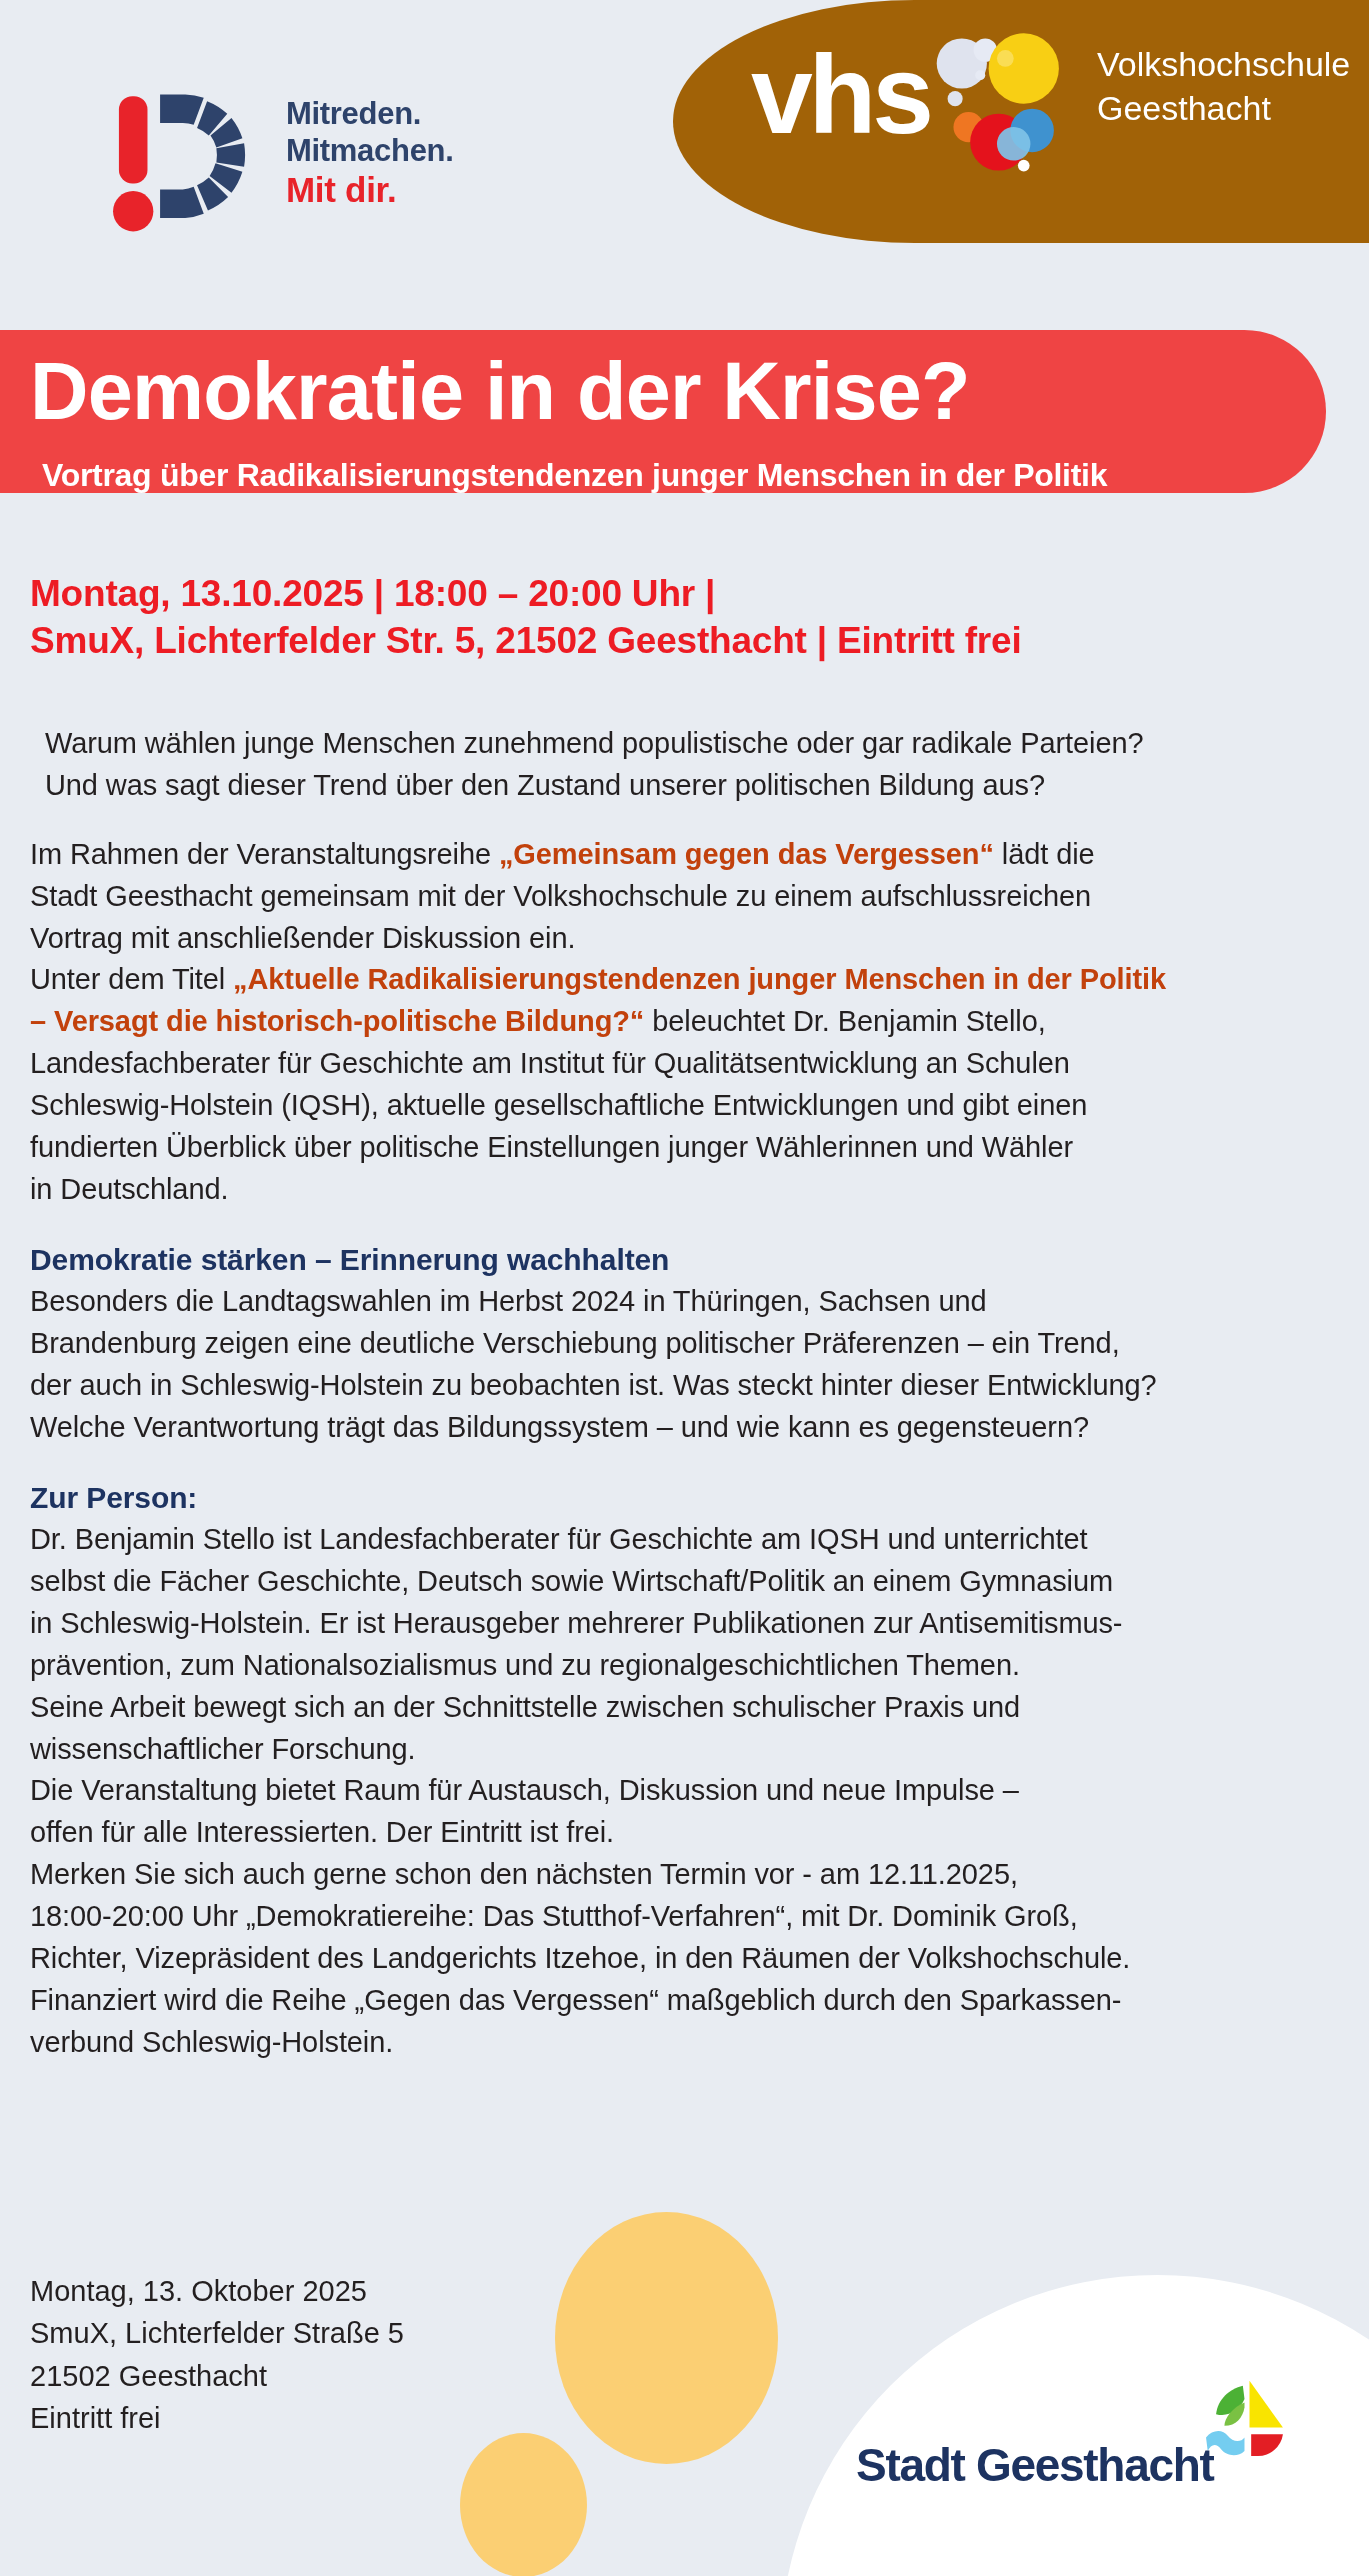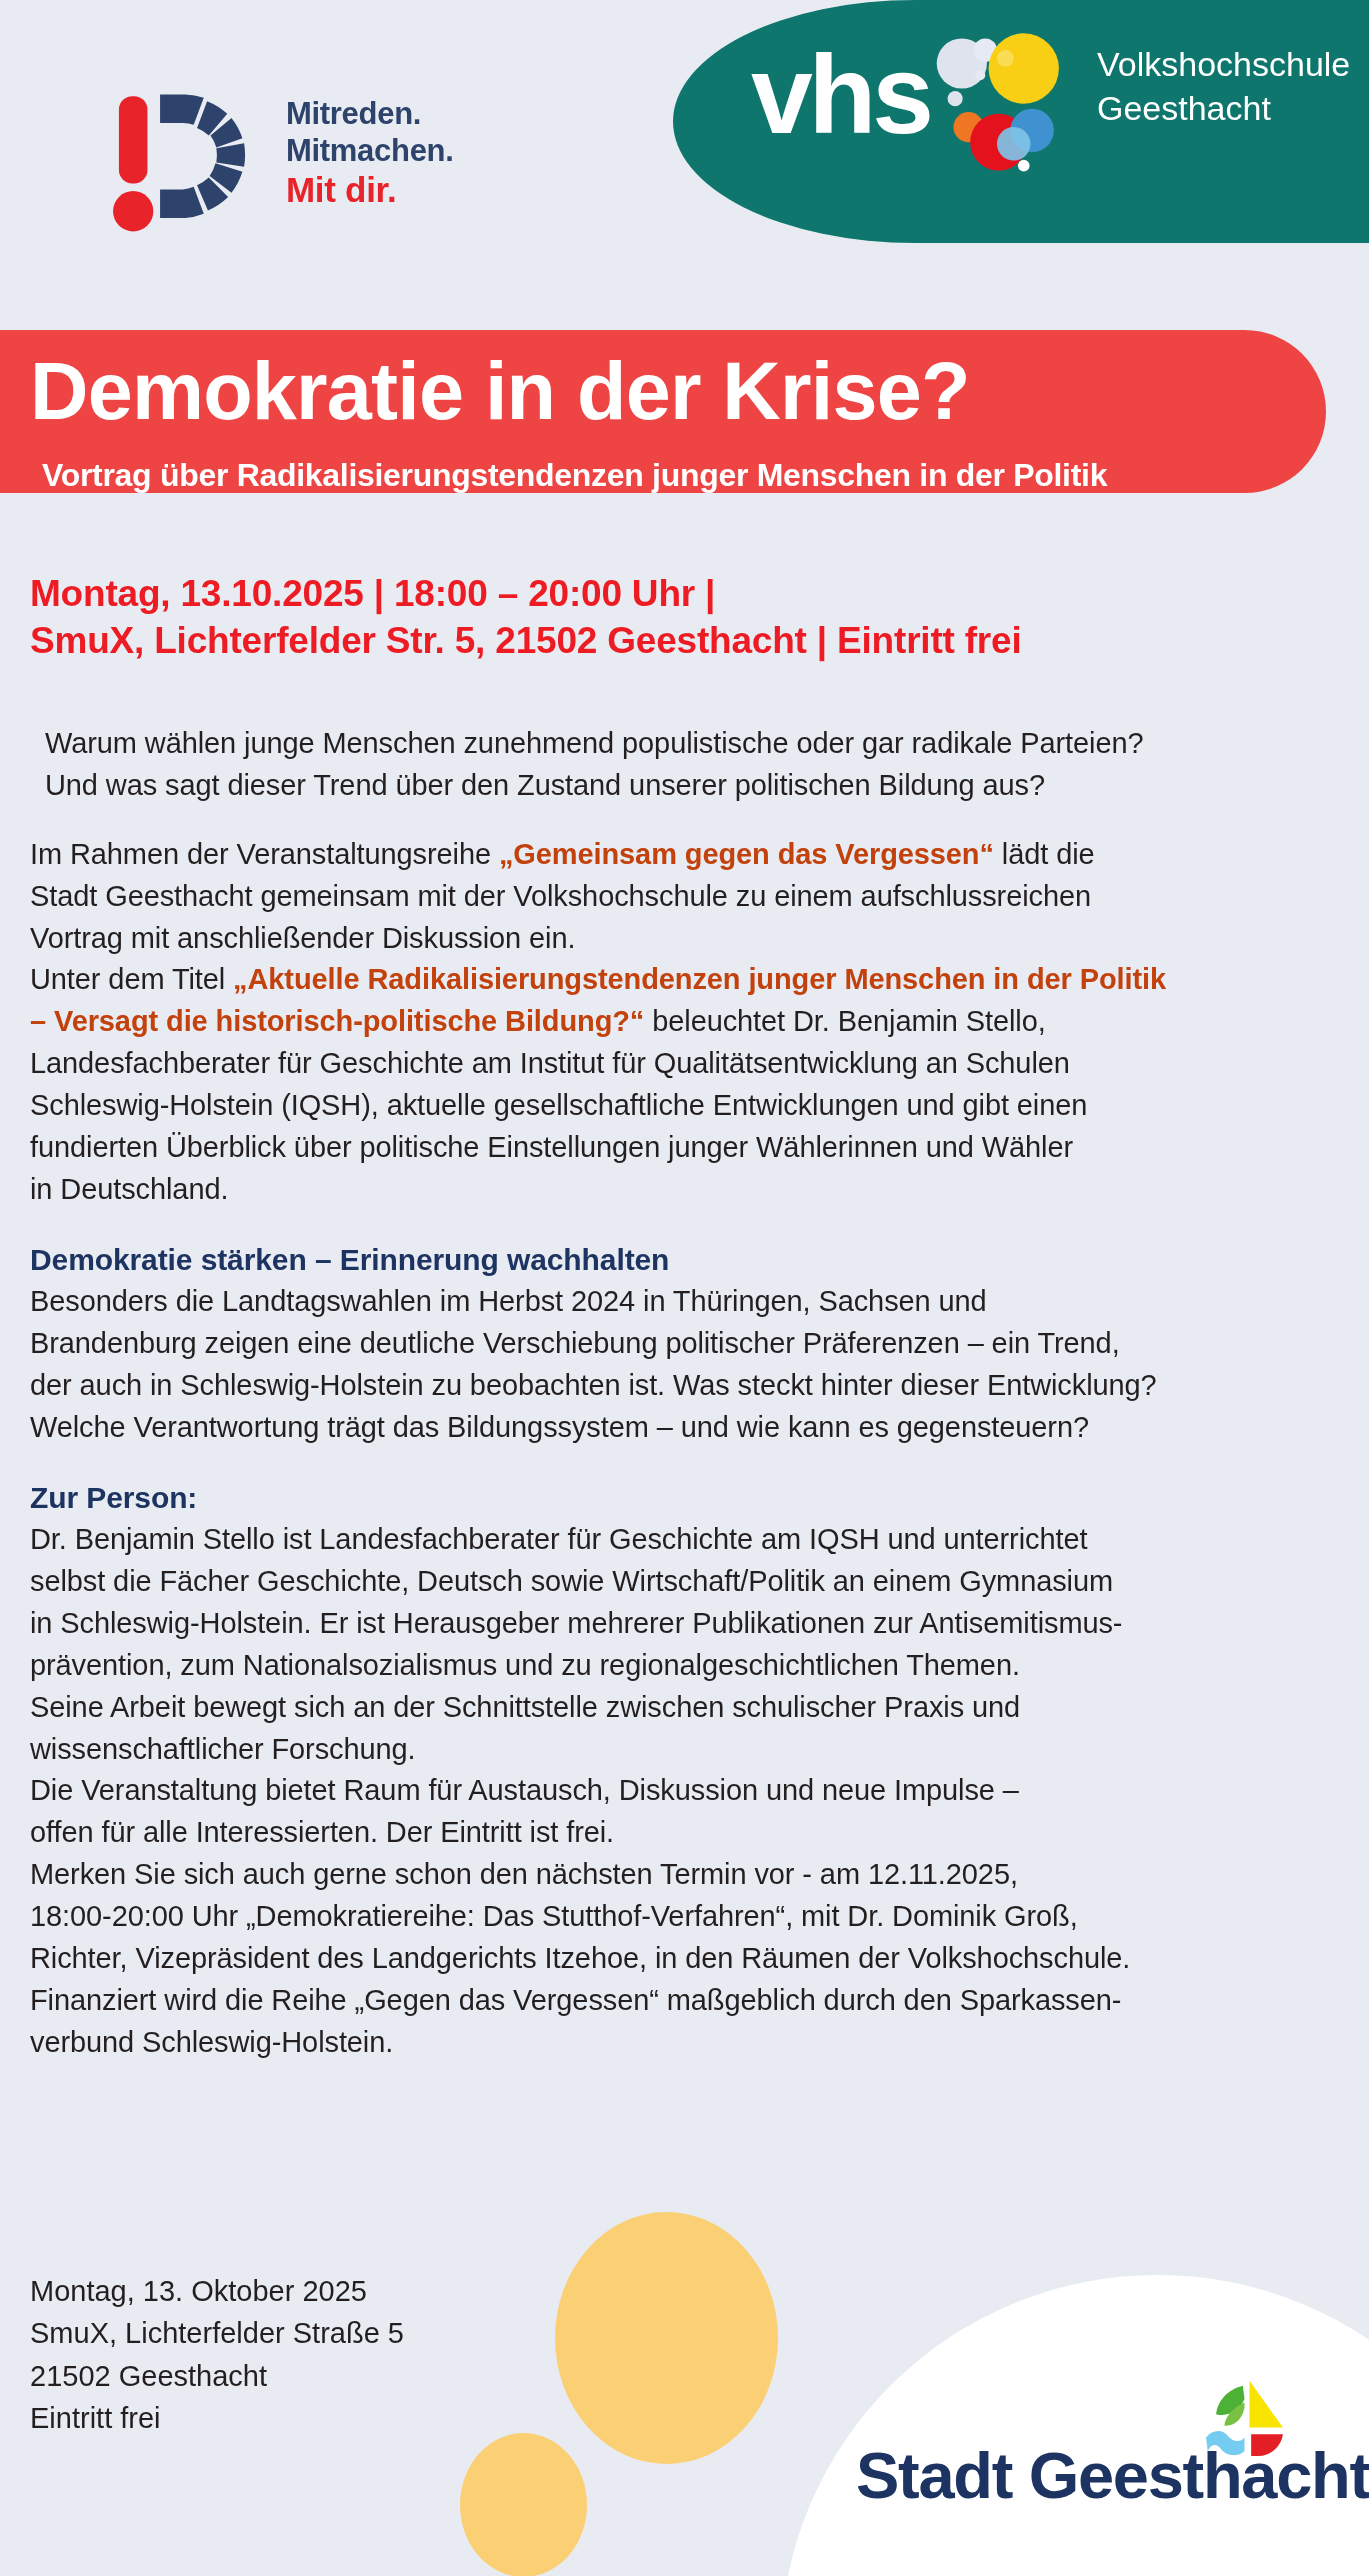--- a/index.html
+++ b/index.html
@@ -48,21 +48,21 @@
     color: #2e436b;
     display: block;
   }
   .mitreden-line.accent { color: #e8232a; font-size: 35px; }
 
   
   .vhs-badge {
     position: absolute;
     left: 673px; top: 0;
     width: 697px; height: 243px;
-    background: #0f766e;
+    background: #a16207;
     border-top-left-radius: 243px 122px;
     border-bottom-left-radius: 243px 122px;
     border-top-right-radius: 0;
     border-bottom-right-radius: 0;
   }
   .vhs-wordmark {
     position: absolute;
     left: 78px; top: 40px;
     width: 193px; height: 117px;
     color: #ffffff;
@@ -198,21 +198,21 @@
   .stadt-logo {
     position: absolute;
     left: 856px; top: 2406px;
     width: 495px; height: 126px;
     z-index: 4;
   }
   .stadt-word {
     position: absolute;
     left: 0; top: 32px;
     color: #1d3361;
-    font-size: 65px;
+    font-size: 46px;
     font-weight: bold;
     letter-spacing: -1.3px;
     white-space: nowrap;
   }
   .stadt-mark {
     position: absolute;
     left: 340px; top: -32px;
     width: 107px; height: 107px;
   }
 </style>

